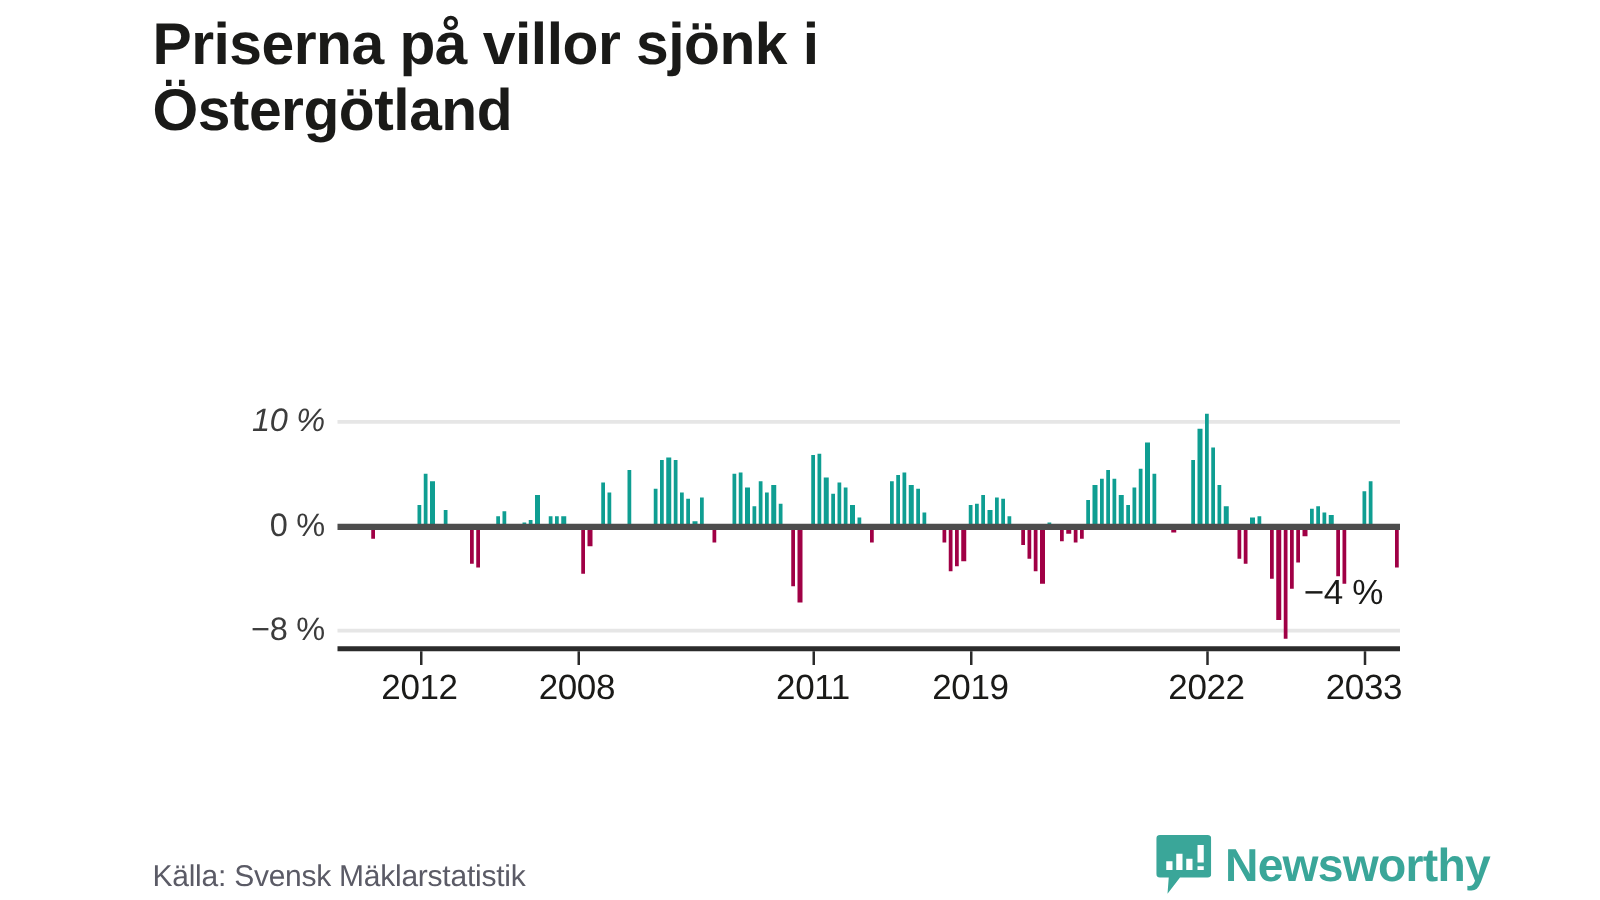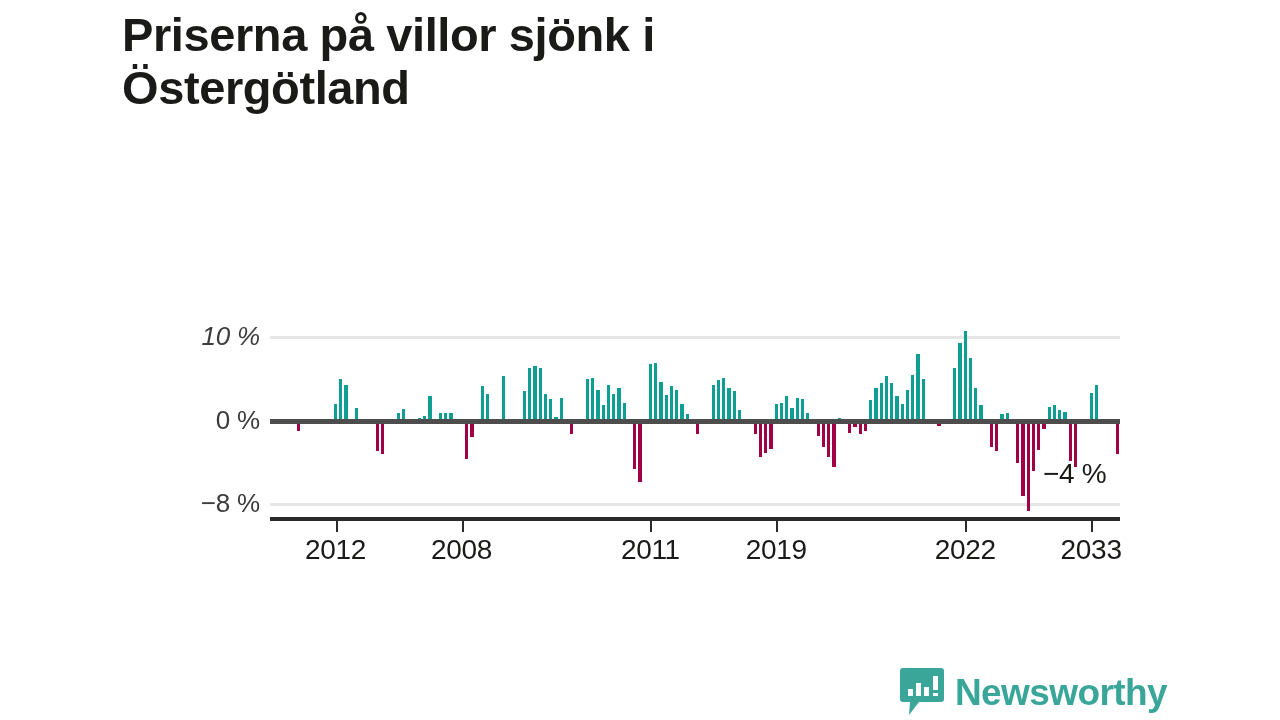--- a/index.html
+++ b/index.html
@@ -153,21 +153,21 @@
   .source {
     position: absolute;
     left: 122px;
     top: 688px;
     font-size: 24px;
     color: #5b5b66;
     letter-spacing: -0.2px;
   }
   .logo {
     position: absolute;
-    left: 900px;
+    left: 925px;
     top: 668px;
     display: flex;
     align-items: center;
     gap: 11px;
   }
   .logo-mark {
     width: 44px;
     height: 48px;
     position: relative;
   }
@@ -326,20 +326,21 @@
         <div class="xlabel" style="left: 191.51px;">2008</div>
         <div class="xlabel" style="left: 380.4px;">2011</div>
         <div class="xlabel" style="left: 506.33px;">2019</div>
         <div class="xlabel" style="left: 695.22px;">2022</div>
         <div class="xlabel" style="left: 821.14px;">2033</div>
       </div>
 
     <div class="annotation">−4 %</div>
   </div>
 
+  <div class="source">Källa: Svensk Mäklarstatistik</div>
 
   <div class="logo">
     <div class="logo-mark">
       <svg width="44" height="48" viewBox="0 0 44 48">
         <path d="M3 0 H41 A3 3 0 0 1 44 3 V31 A3 3 0 0 1 41 34 H19 L9 47 L10 34 H3 A3 3 0 0 1 0 31 V3 A3 3 0 0 1 3 0 Z" fill="#3aa699"></path>
         <rect x="8" y="21" width="5" height="7" fill="#ffffff"></rect>
         <rect x="16" y="15" width="5" height="13" fill="#ffffff"></rect>
         <rect x="24" y="19" width="5" height="9" fill="#ffffff"></rect>
         <rect x="33" y="8" width="5" height="14" fill="#ffffff"></rect>
         <rect x="33" y="25" width="5" height="3" fill="#ffffff"></rect>

